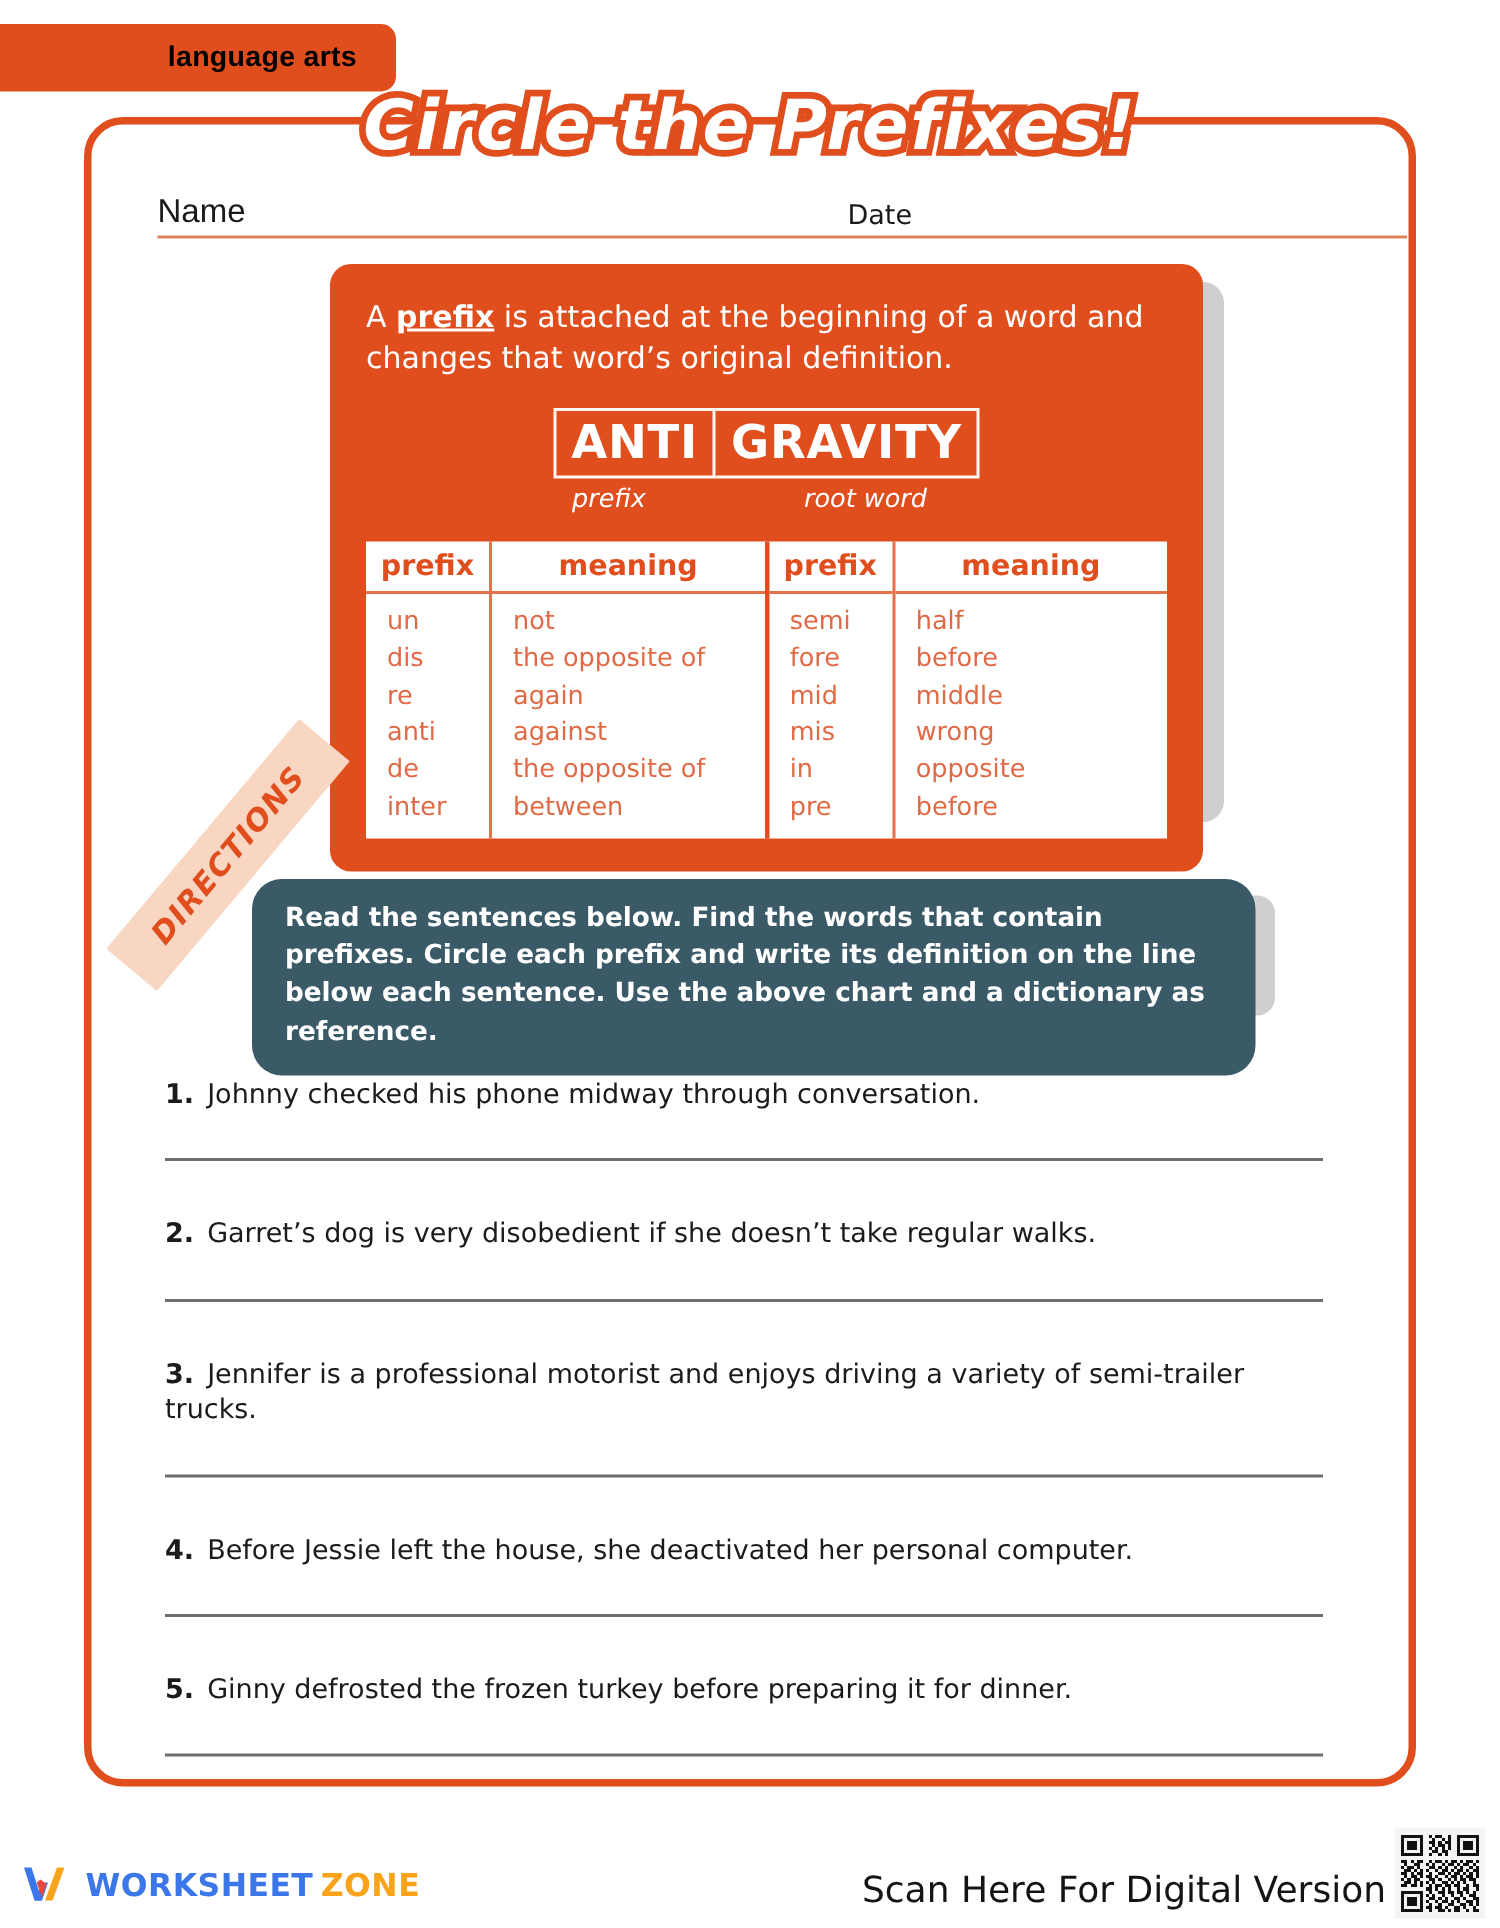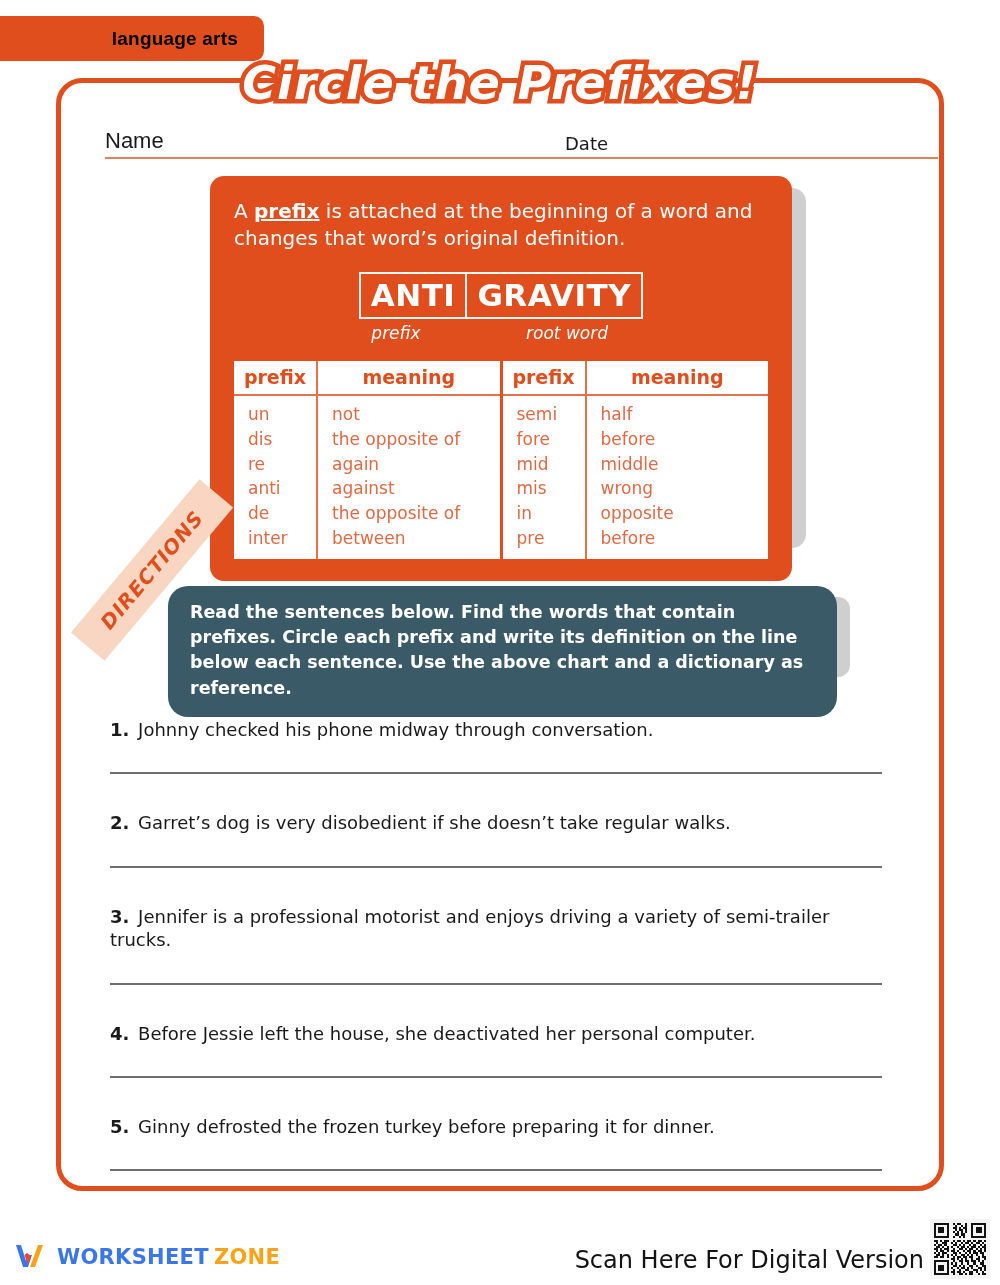--- a/index.html
+++ b/index.html
@@ -107,21 +107,21 @@
   .namedate-rule {
     height: 2px;
     background: #E08258;
     width: 100%;
     margin-top: 3px;
   }
 
   
   .defcard-wrap {
     position: absolute;
-    left: 210px;
+    left: 220px;
     top: 176px;
     width: 604px;
     z-index: 4;
   }
   .defcard-shadow {
     position: absolute;
     left: 14px;
     top: 12px;
     width: 582px;
     height: 360px;

